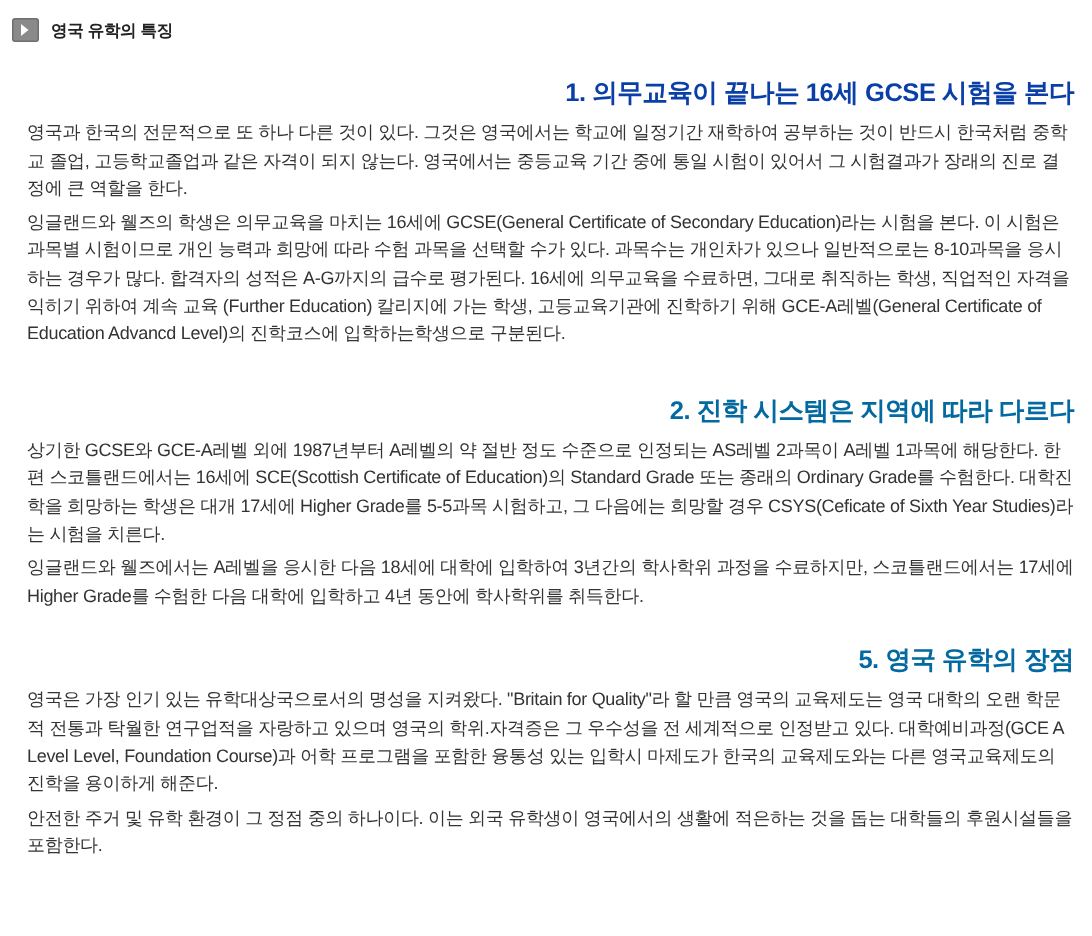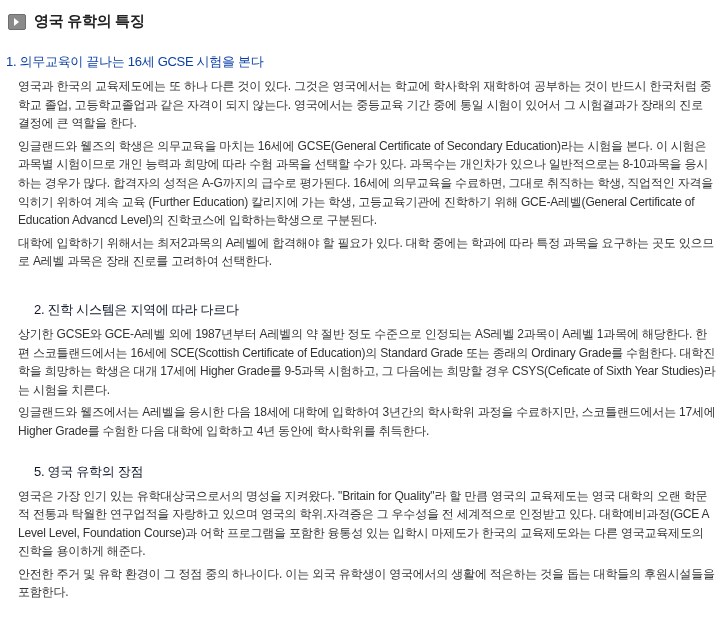--- a/index.html
+++ b/index.html
@@ -37,38 +37,38 @@
   .header-icon::after {
     content: "";
     position: absolute;
     left: 5px;
     top: 3px;
     border-left: 5px solid #ffffff;
     border-top: 4px solid transparent;
     border-bottom: 4px solid transparent;
   }
   .header-title {
-    font-size: 15px;
+    font-size: 11px;
     font-weight: bold;
     color: #222222;
     letter-spacing: -0.2px;
-    font-family: Liberation Serif, serif;
   }
   
   .section {
     padding: 0 12px 0 6px;
   }
   .section-title {
-    font-size: 13px;
-    font-weight: normal;
+    font-size: 17px;
+    font-weight: bold;
     color: #0b3fa8;
     margin: 12px 0 6px 0;
     letter-spacing: -0.3px;
+    text-align: right;
   }
-  .section-title.blue2 { color: #0f172a; margin-left: 28px; }
+  .section-title.blue2 { color: #0369a1; margin-left: 28px; }
   .body-text {
     margin: 0 0 0 12px;
     line-height: 18.6px;
     font-size: 12px;
     color: #333333;
     letter-spacing: -0.2px;
     max-width: 700px;
   }
   .para {
     margin: 0 0 0 0;
@@ -85,32 +85,31 @@
 <div class="page">
 
   <div class="header">
     <span class="header-icon"></span>
     <span class="header-title">영국 유학의 특징</span>
   </div>
 
   <div class="section">
     <div class="section-title">1. 의무교육이 끝나는 16세 GCSE 시험을 본다</div>
     <div class="body-text">
-      <p class="para">영국과 한국의 교육제도에는 또 하나 다른 것이 있다. 그것은 영국에서는 학교에 학사학위 재학하여 공부하는 것이 반드시 한국처럼 중학교 졸업, 고등학교졸업과 같은 자격이 되지 않는다. 영국에서는 중등교육 기간 중에 통일 시험이 있어서 그 시험결과가 장래의 진로 결정에 큰 역할을 한다.</p>
+      <p class="para">영국과 한국의 전문적으로 또 하나 다른 것이 있다. 그것은 영국에서는 학교에 일정기간 재학하여 공부하는 것이 반드시 한국처럼 중학교 졸업, 고등학교졸업과 같은 자격이 되지 않는다. 영국에서는 중등교육 기간 중에 통일 시험이 있어서 그 시험결과가 장래의 진로 결정에 큰 역할을 한다.</p>
       <p class="para">잉글랜드와 웰즈의 학생은 의무교육을 마치는 16세에 GCSE(General Certificate of Secondary Education)라는 시험을 본다. 이 시험은 과목별 시험이므로 개인 능력과 희망에 따라 수험 과목을 선택할 수가 있다. 과목수는 개인차가 있으나 일반적으로는 8-10과목을 응시하는 경우가 많다. 합격자의 성적은 A-G까지의 급수로 평가된다. 16세에 의무교육을 수료하면, 그대로 취직하는 학생, 직업적인 자격을 익히기 위하여 계속 교육 (Further Education) 칼리지에 가는 학생, 고등교육기관에 진학하기 위해 GCE-A레벨(General Certificate of Education Advancd Level)의 진학코스에 입학하는학생으로 구분된다.</p>
-      <p class="para">대학에 입학하기 위해서는 최저2과목의 A레벨에 합격해야 할 필요가 있다. 대학 중에는 학과에 따라 특정 과목을 요구하는 곳도 있으므로 A레벨 과목은 장래 진로를 고려하여 선택한다.</p>
     </div>
   </div>
 
   <div class="spacer-lg"></div>
 
   <div class="section">
     <div class="section-title blue2">2. 진학 시스템은 지역에 따라 다르다</div>
     <div class="body-text">
-      <p class="para">상기한 GCSE와 GCE-A레벨 외에 1987년부터 A레벨의 약 절반 정도 수준으로 인정되는 AS레벨 2과목이 A레벨 1과목에 해당한다. 한편 스코틀랜드에서는 16세에 SCE(Scottish Certificate of Education)의 Standard Grade 또는 종래의 Ordinary Grade를 수험한다. 대학진학을 희망하는 학생은 대개 17세에 Higher Grade를 9-5과목 시험하고, 그 다음에는 희망할 경우 CSYS(Ceficate of Sixth Year Studies)라는 시험을 치른다.</p>
+      <p class="para">상기한 GCSE와 GCE-A레벨 외에 1987년부터 A레벨의 약 절반 정도 수준으로 인정되는 AS레벨 2과목이 A레벨 1과목에 해당한다. 한편 스코틀랜드에서는 16세에 SCE(Scottish Certificate of Education)의 Standard Grade 또는 종래의 Ordinary Grade를 수험한다. 대학진학을 희망하는 학생은 대개 17세에 Higher Grade를 5-5과목 시험하고, 그 다음에는 희망할 경우 CSYS(Ceficate of Sixth Year Studies)라는 시험을 치른다.</p>
       <p class="para">잉글랜드와 웰즈에서는 A레벨을 응시한 다음 18세에 대학에 입학하여 3년간의 학사학위 과정을 수료하지만, 스코틀랜드에서는 17세에 Higher Grade를 수험한 다음 대학에 입학하고 4년 동안에 학사학위를 취득한다.</p>
     </div>
   </div>
 
   <div class="spacer-md"></div>
 
   <div class="section">
     <div class="section-title blue2">5. 영국 유학의 장점</div>
     <div class="body-text">
       <p class="para">영국은 가장 인기 있는 유학대상국으로서의 명성을 지켜왔다. "Britain for Quality"라 할 만큼 영국의 교육제도는 영국 대학의 오랜 학문적 전통과 탁월한 연구업적을 자랑하고 있으며 영국의 학위.자격증은 그 우수성을 전 세계적으로 인정받고 있다. 대학예비과정(GCE A Level Level, Foundation Course)과 어학 프로그램을 포함한 융통성 있는 입학시 마제도가 한국의 교육제도와는 다른 영국교육제도의 진학을 용이하게 해준다.</p>

